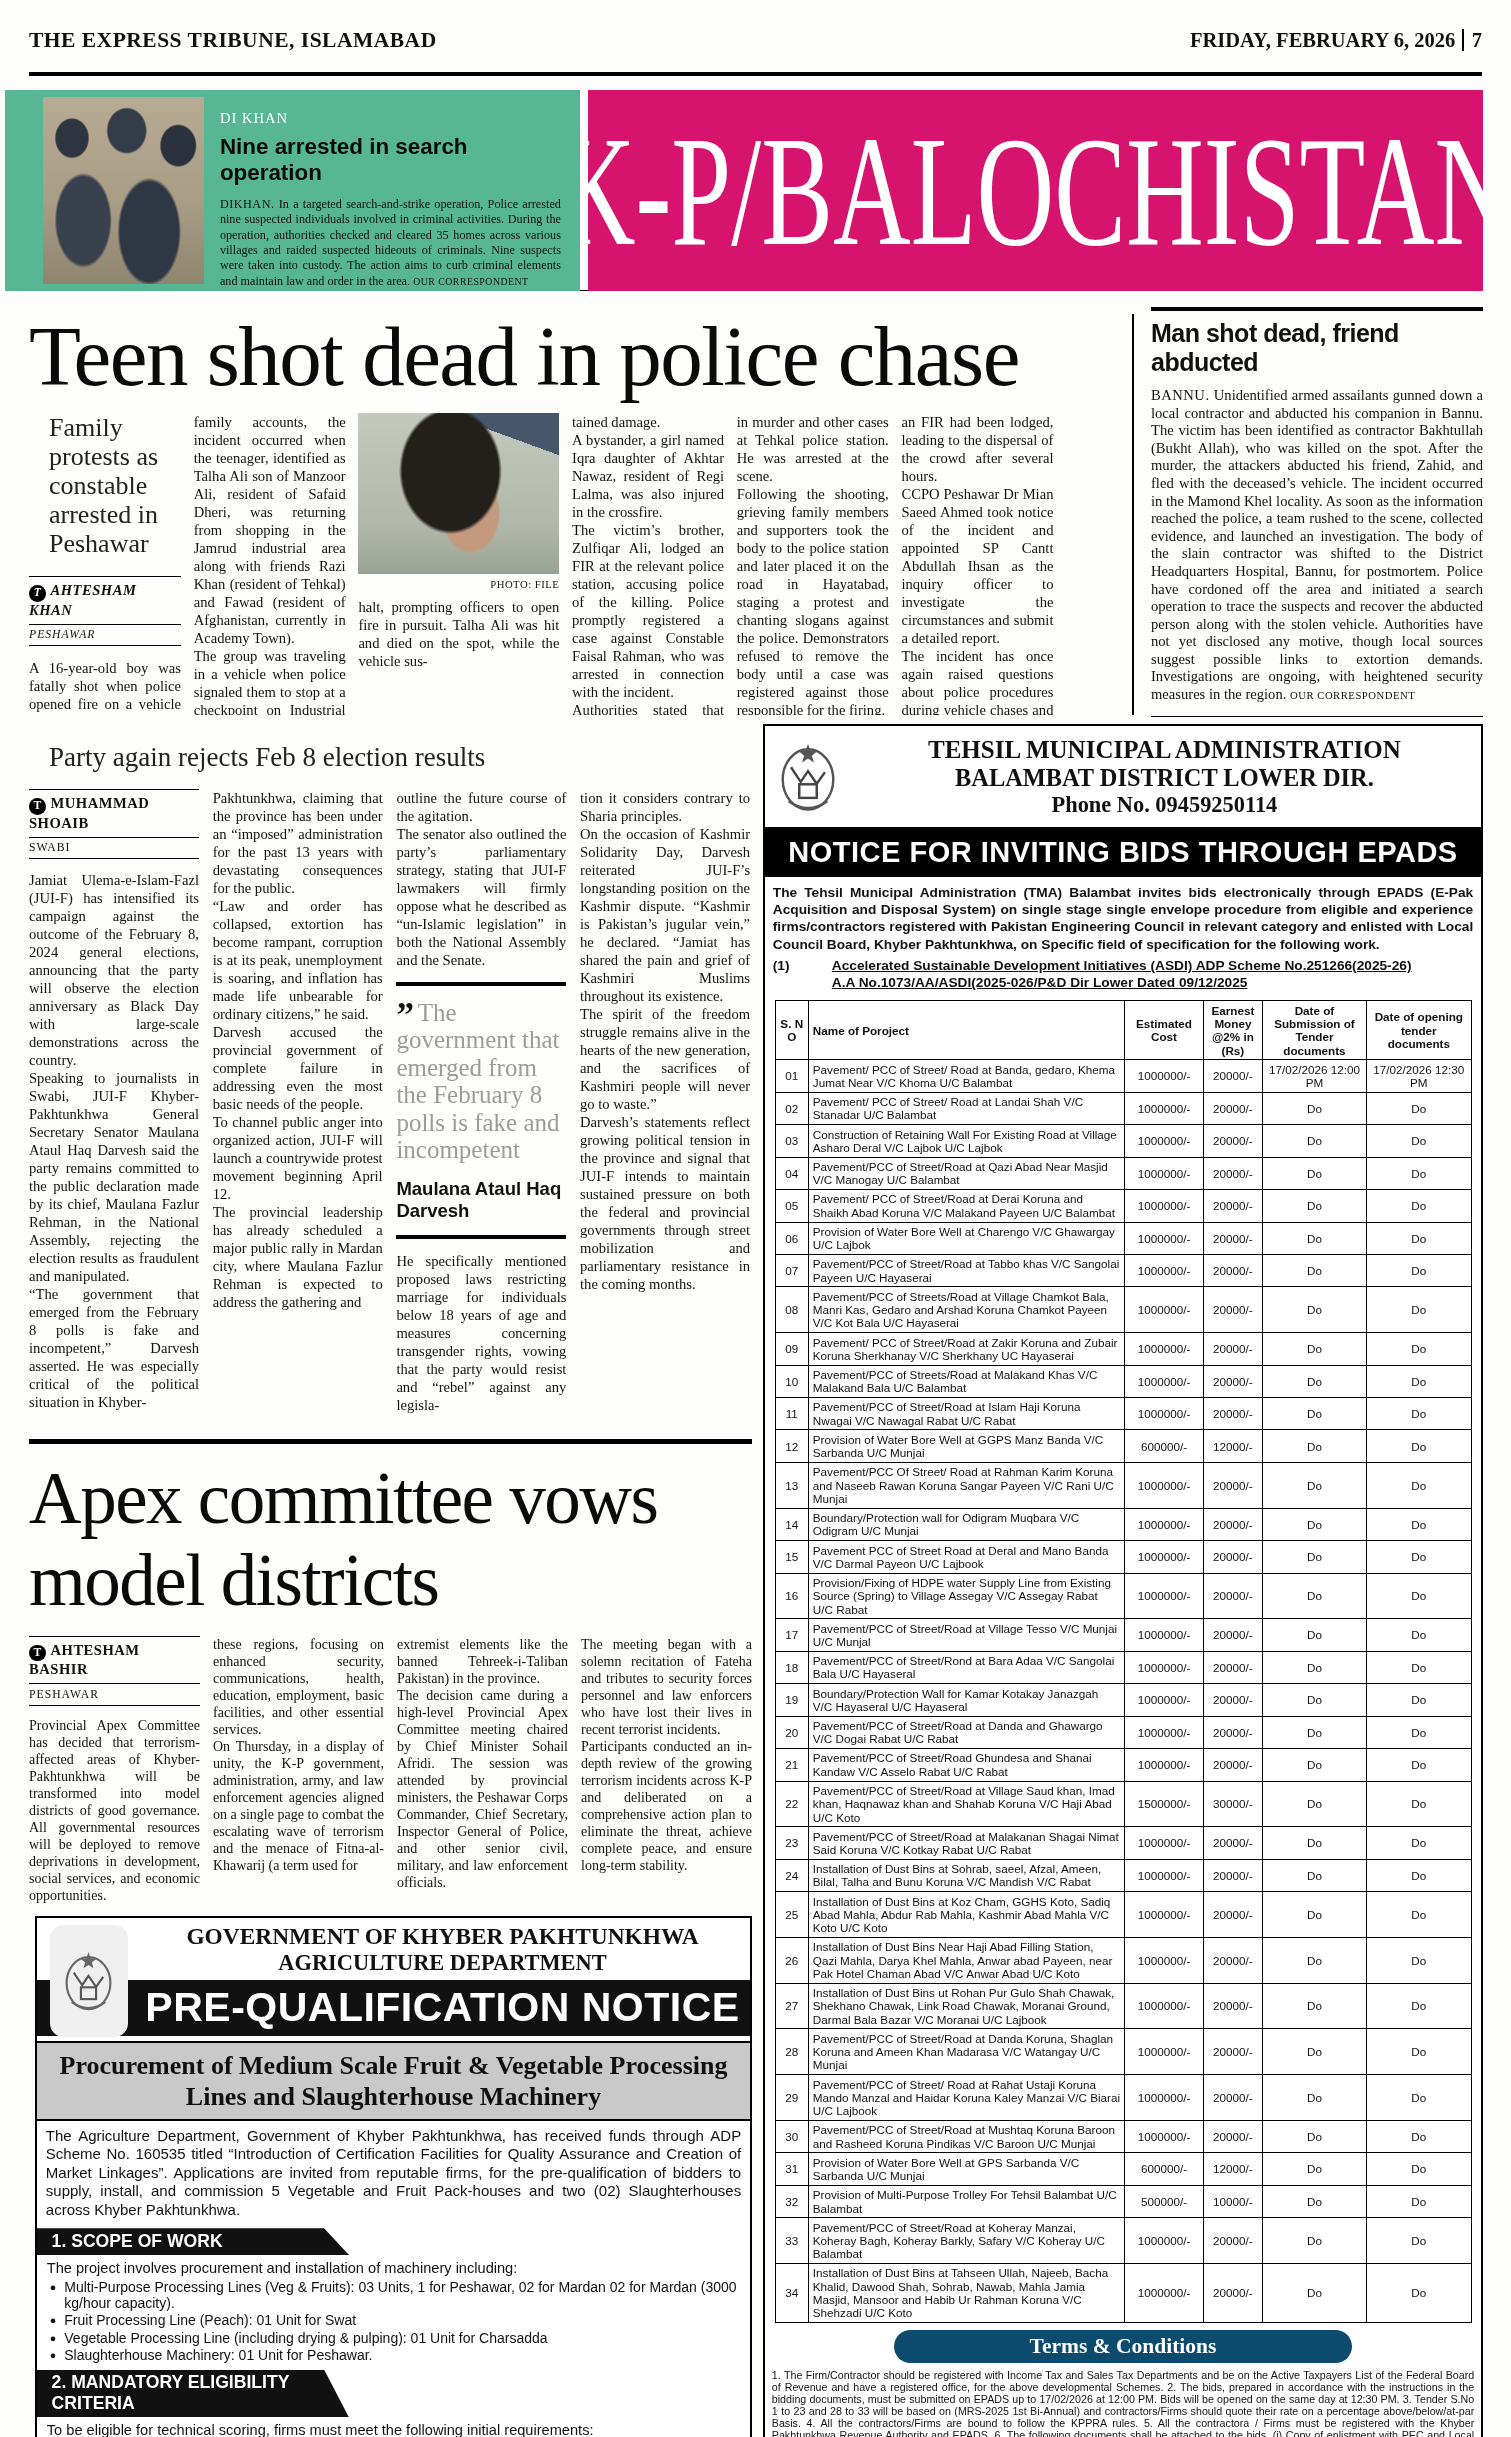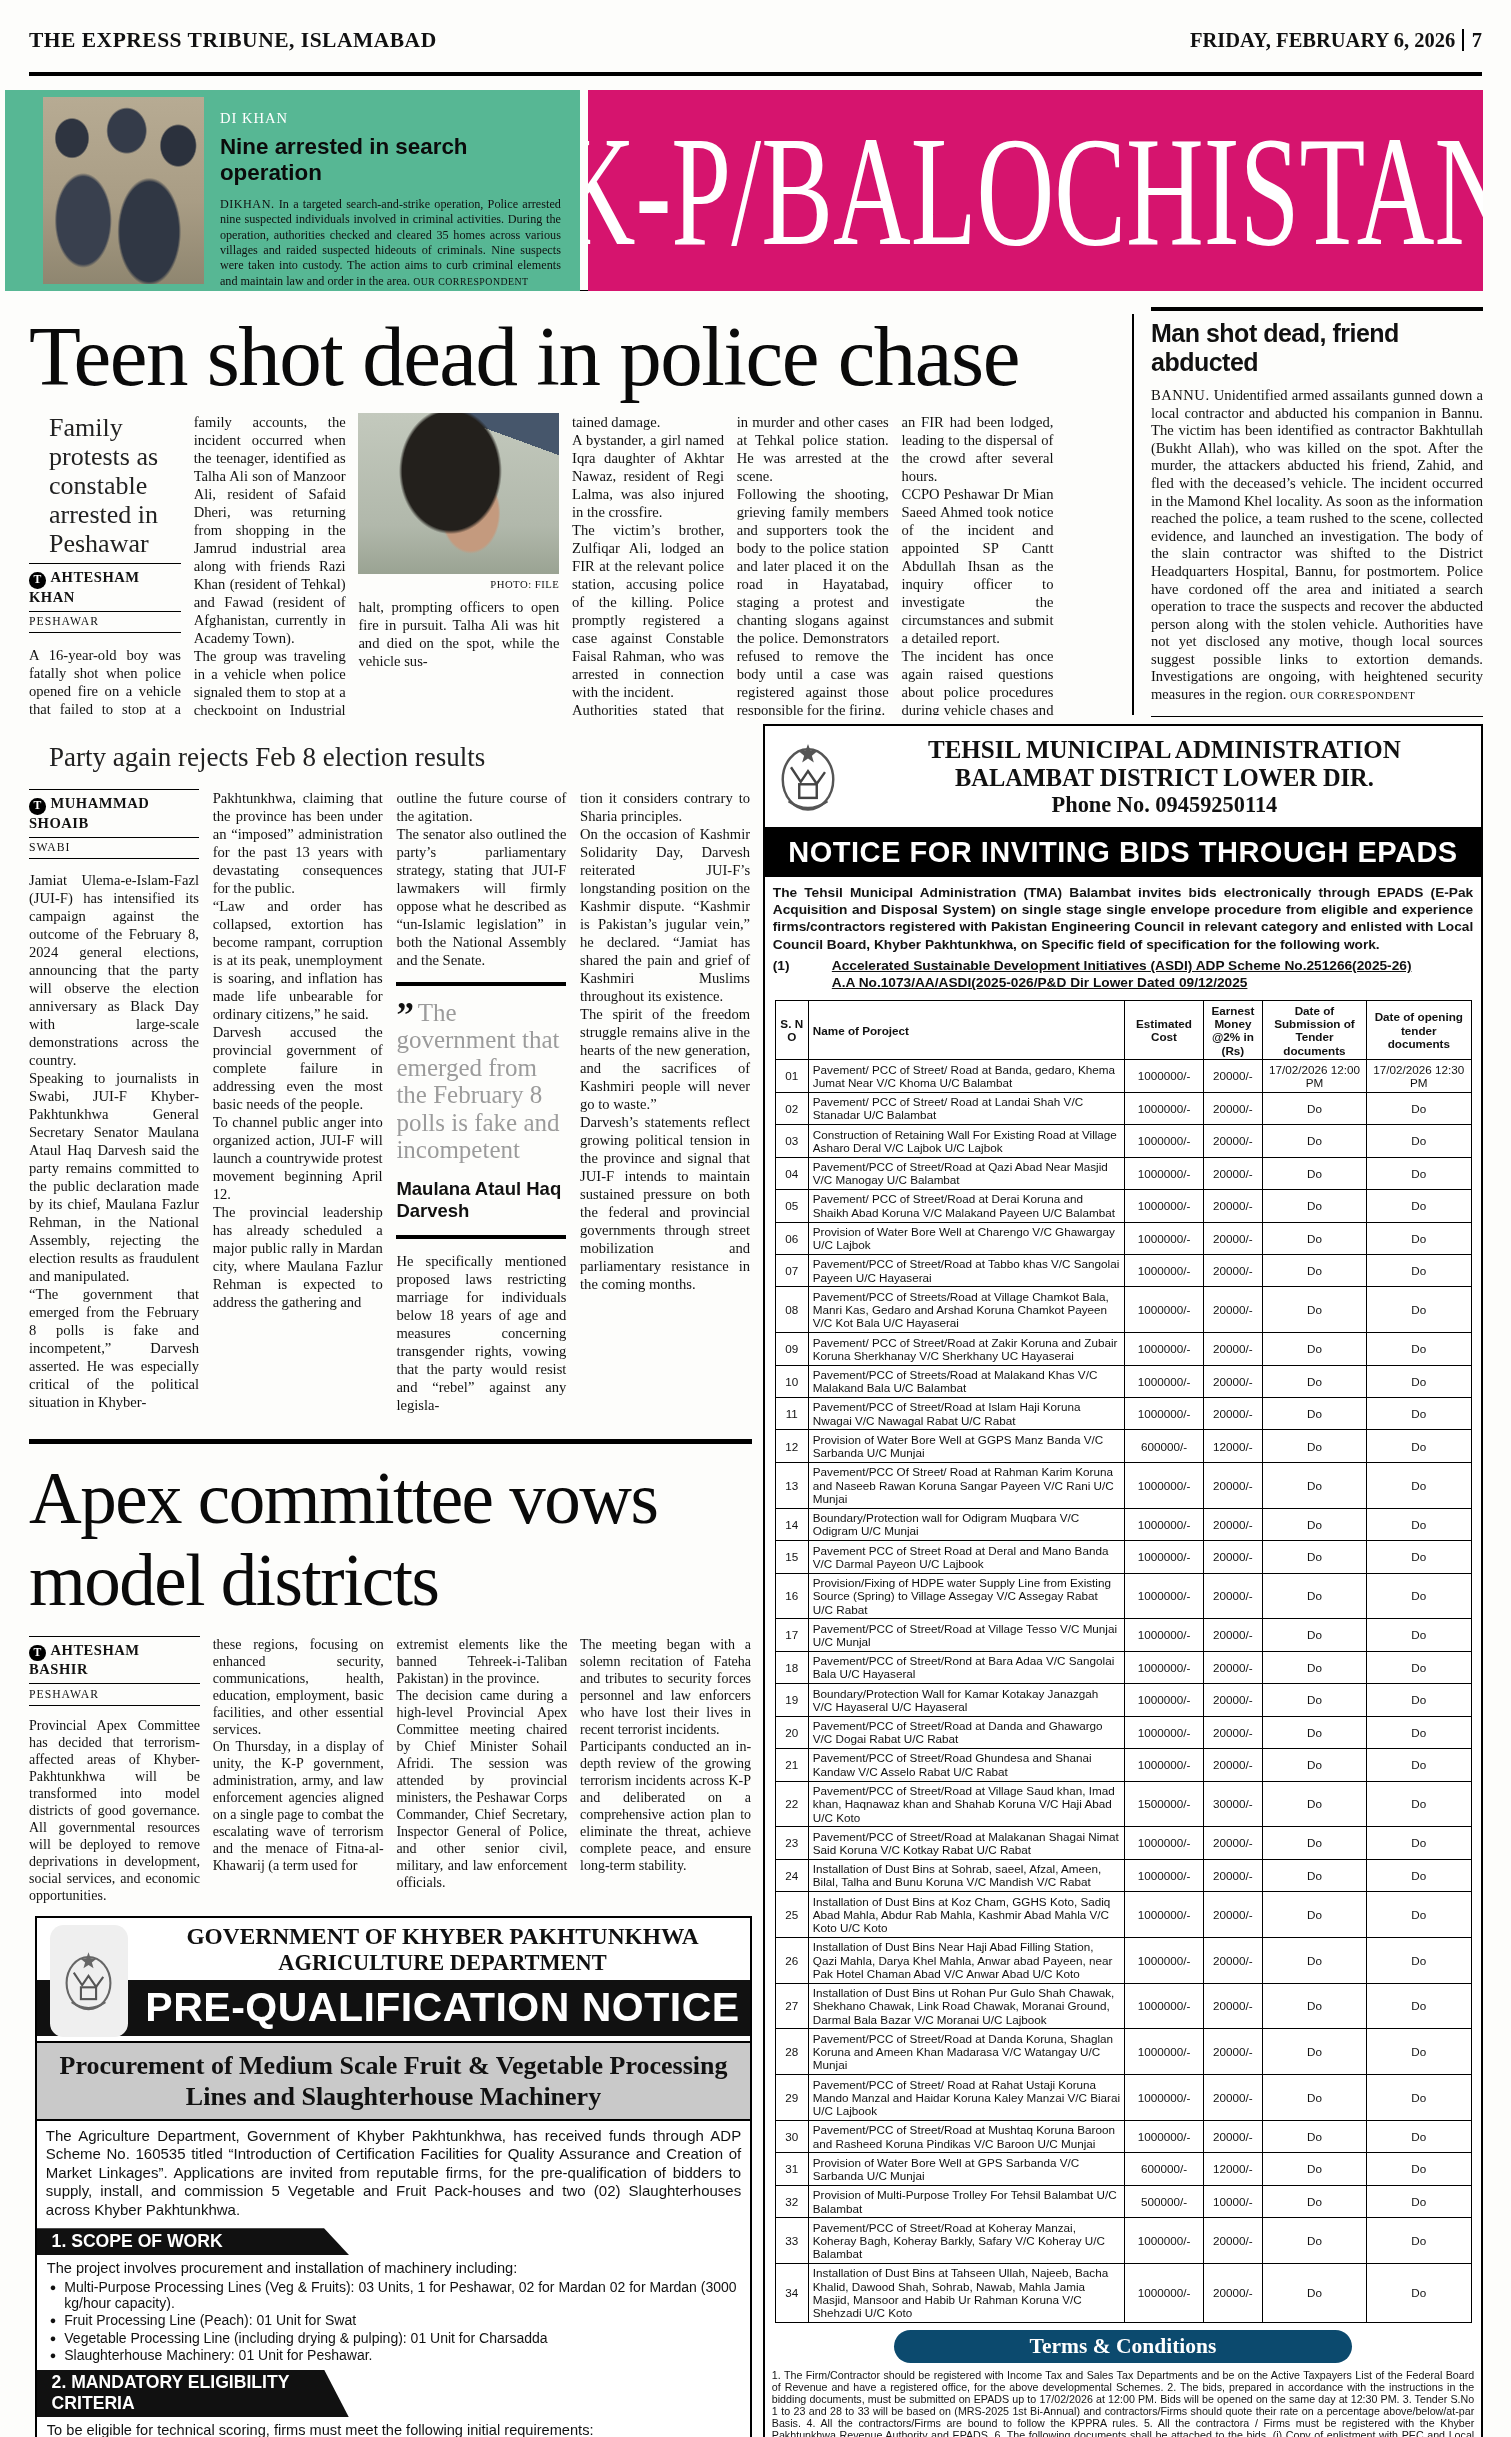--- a/index.html
+++ b/index.html
@@ -46,21 +46,21 @@
   .bodycol{font-size:14.6px;line-height:18px;text-align:justify;}
   .cols{display:flex;}
 
   
   .teen{left:29px;top:314px;width:1088px;height:401px;overflow:hidden;}
   .teen .headline{font-size:85px;line-height:1;white-space:nowrap;}
   .teen .cols{margin-top:13.7px;gap:12.7px;}
   .teen .c{width:152px;flex:none;}
   .teen .cphoto{width:201px;flex:none;}
   .teen .standfirst{font-size:26px;line-height:1.12;}
-  .teen .byline{margin-top:5px;margin-bottom:12.7px;}
+  .teen .byline{margin-top:18px;margin-bottom:12.7px;font-style:italic;}
   .portrait{width:201px;height:161px;
     background:
       radial-gradient(83px 102px at 46% 36%,#23201c 0 58%,transparent 62%),
       radial-gradient(46px 63px at 56% 62%,#c49a7e 0 60%,transparent 65%),
       linear-gradient(200deg,#46566b 0%,#46566b 18%,transparent 18%),
       linear-gradient(180deg,#c3c9bd 0%,#b1b8ab 70%,#9aa393 100%);}
   .caption{font-size:10.7px;letter-spacing:0.5px;text-align:right;margin:3.9px 0 8.8px 0;font-family:"Liberation Serif",serif;}
 
   .vrule{left:1132px;top:314px;width:1.5px;height:401px;background:#000;}
 
@@ -82,21 +82,21 @@
   .pull{margin:12.7px 0 10.7px 0;border-top:4.4px solid #000;padding-top:12.7px;}
   .pullq{color:#9b9b9b;font-size:25px;line-height:1.1;font-family:"Liberation Serif",serif;text-align:left;}
   .pullmark{color:#111;font-size:35px;font-weight:bold;line-height:0;vertical-align:-6.8px;margin-right:3.9px;}
   .pullattr{font-family:"Liberation Sans",sans-serif;font-weight:bold;font-size:18.5px;margin:14.6px 0 12.7px 0;}
   .pullend{border-top:4.4px solid #000;margin-bottom:12.7px;}
 
   
   .apexrule{left:29px;top:1439px;width:723px;height:4.9px;background:#000;}
   .apex{left:29px;top:1458px;width:723px;height:445px;overflow:hidden;}
   .apex .headline{font-size:73px;line-height:1.12;}
-  .apex .cols{margin-top:14.6px;gap:12.7px;}
+  .apex .cols{margin-top:14.6px;gap:12.7px;justify-content:space-between;}
   .apex .c{width:171px;flex:none;}
   .apex .bodycol{font-size:14px;line-height:17px;}
   .apex .byline{margin-bottom:10.7px;}
 
   
   .tma{left:763px;top:724px;width:720px;height:1907px;border:2.9px solid #000;background:#fff;overflow:hidden;font-family:"Liberation Sans",sans-serif;}
   .tma-head{display:flex;align-items:center;padding:4.9px 6.8px 2.9px 6.8px;}
   .tma-logo{width:73px;height:93px;flex:none;margin-right:9.8px;display:flex;align-items:center;justify-content:center;}
   .tma-titles{flex:1;text-align:center;font-family:"Liberation Serif",serif;font-weight:bold;}
   .tma-t1{font-size:25px;}

